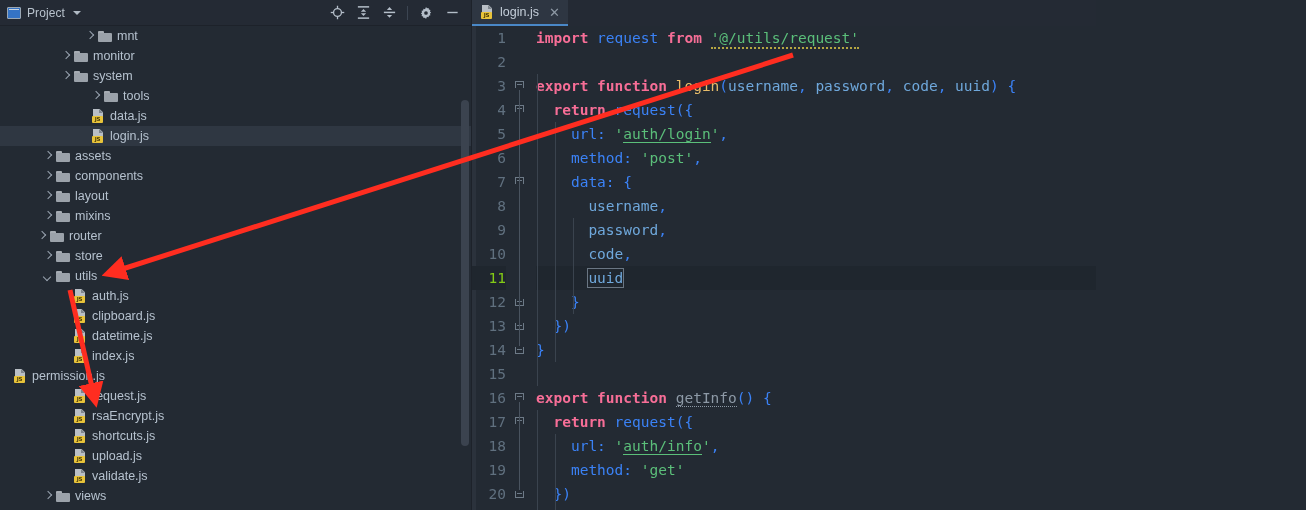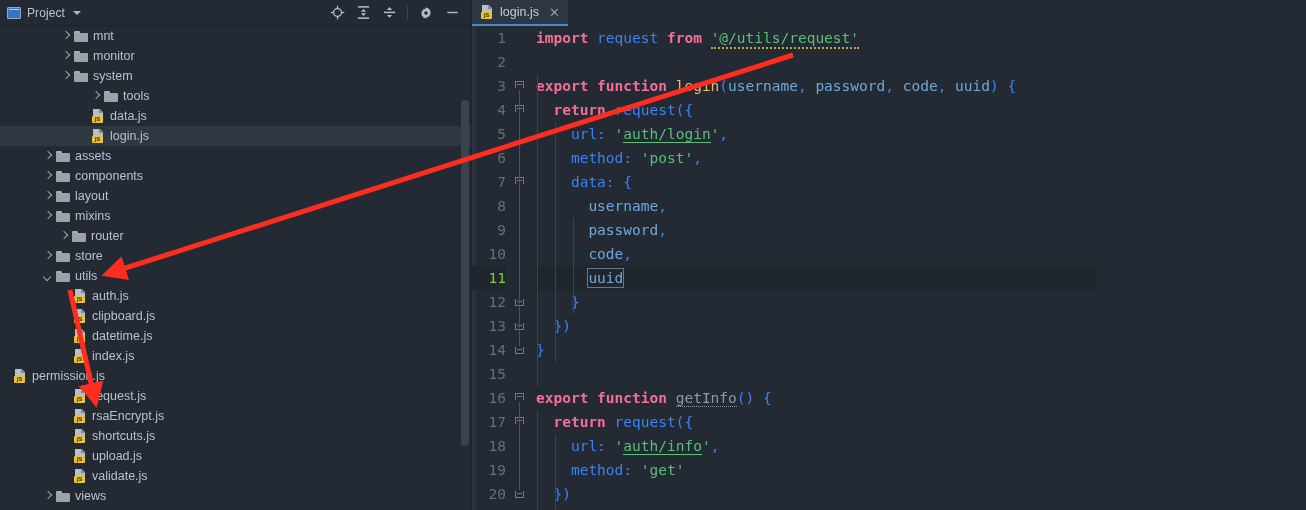--- a/index.html
+++ b/index.html
@@ -397,21 +397,21 @@
         <div class="tb-btn">
           <svg class="ico-svg" width="15" height="15" viewBox="0 0 16 16">
             <line x1="2.5" y1="8" x2="13.5" y2="8" stroke="#b4bec9" stroke-width="1.5"></line>
           </svg>
         </div>
       </div>
     </div>
 
     <div id="tree-scroll">
       <div id="tree-rows">
-          <div class="tree-row" style="padding-left: 60px;">
+          <div class="tree-row" style="padding-left: 84px;">
             <span class="twisty collapsed"></span>
             <span class="folder-ico"></span>
             <span class="tree-label">mnt</span>
           </div>
           <div class="tree-row" style="padding-left: 60px;">
             <span class="twisty collapsed"></span>
             <span class="folder-ico"></span>
             <span class="tree-label">monitor</span>
           </div>
           <div class="tree-row" style="padding-left: 60px;">
@@ -455,21 +455,21 @@
           <div class="tree-row" style="padding-left: 42px;">
             <span class="twisty collapsed"></span>
             <span class="folder-ico"></span>
             <span class="tree-label">layout</span>
           </div>
           <div class="tree-row" style="padding-left: 42px;">
             <span class="twisty collapsed"></span>
             <span class="folder-ico"></span>
             <span class="tree-label">mixins</span>
           </div>
-          <div class="tree-row" style="padding-left: 58px;">
+          <div class="tree-row" style="padding-left: 36px;">
             <span class="twisty collapsed"></span>
             <span class="folder-ico"></span>
             <span class="tree-label">router</span>
           </div>
           <div class="tree-row" style="padding-left: 42px;">
             <span class="twisty collapsed"></span>
             <span class="folder-ico"></span>
             <span class="tree-label">store</span>
           </div>
           <div class="tree-row" style="padding-left: 42px;">

